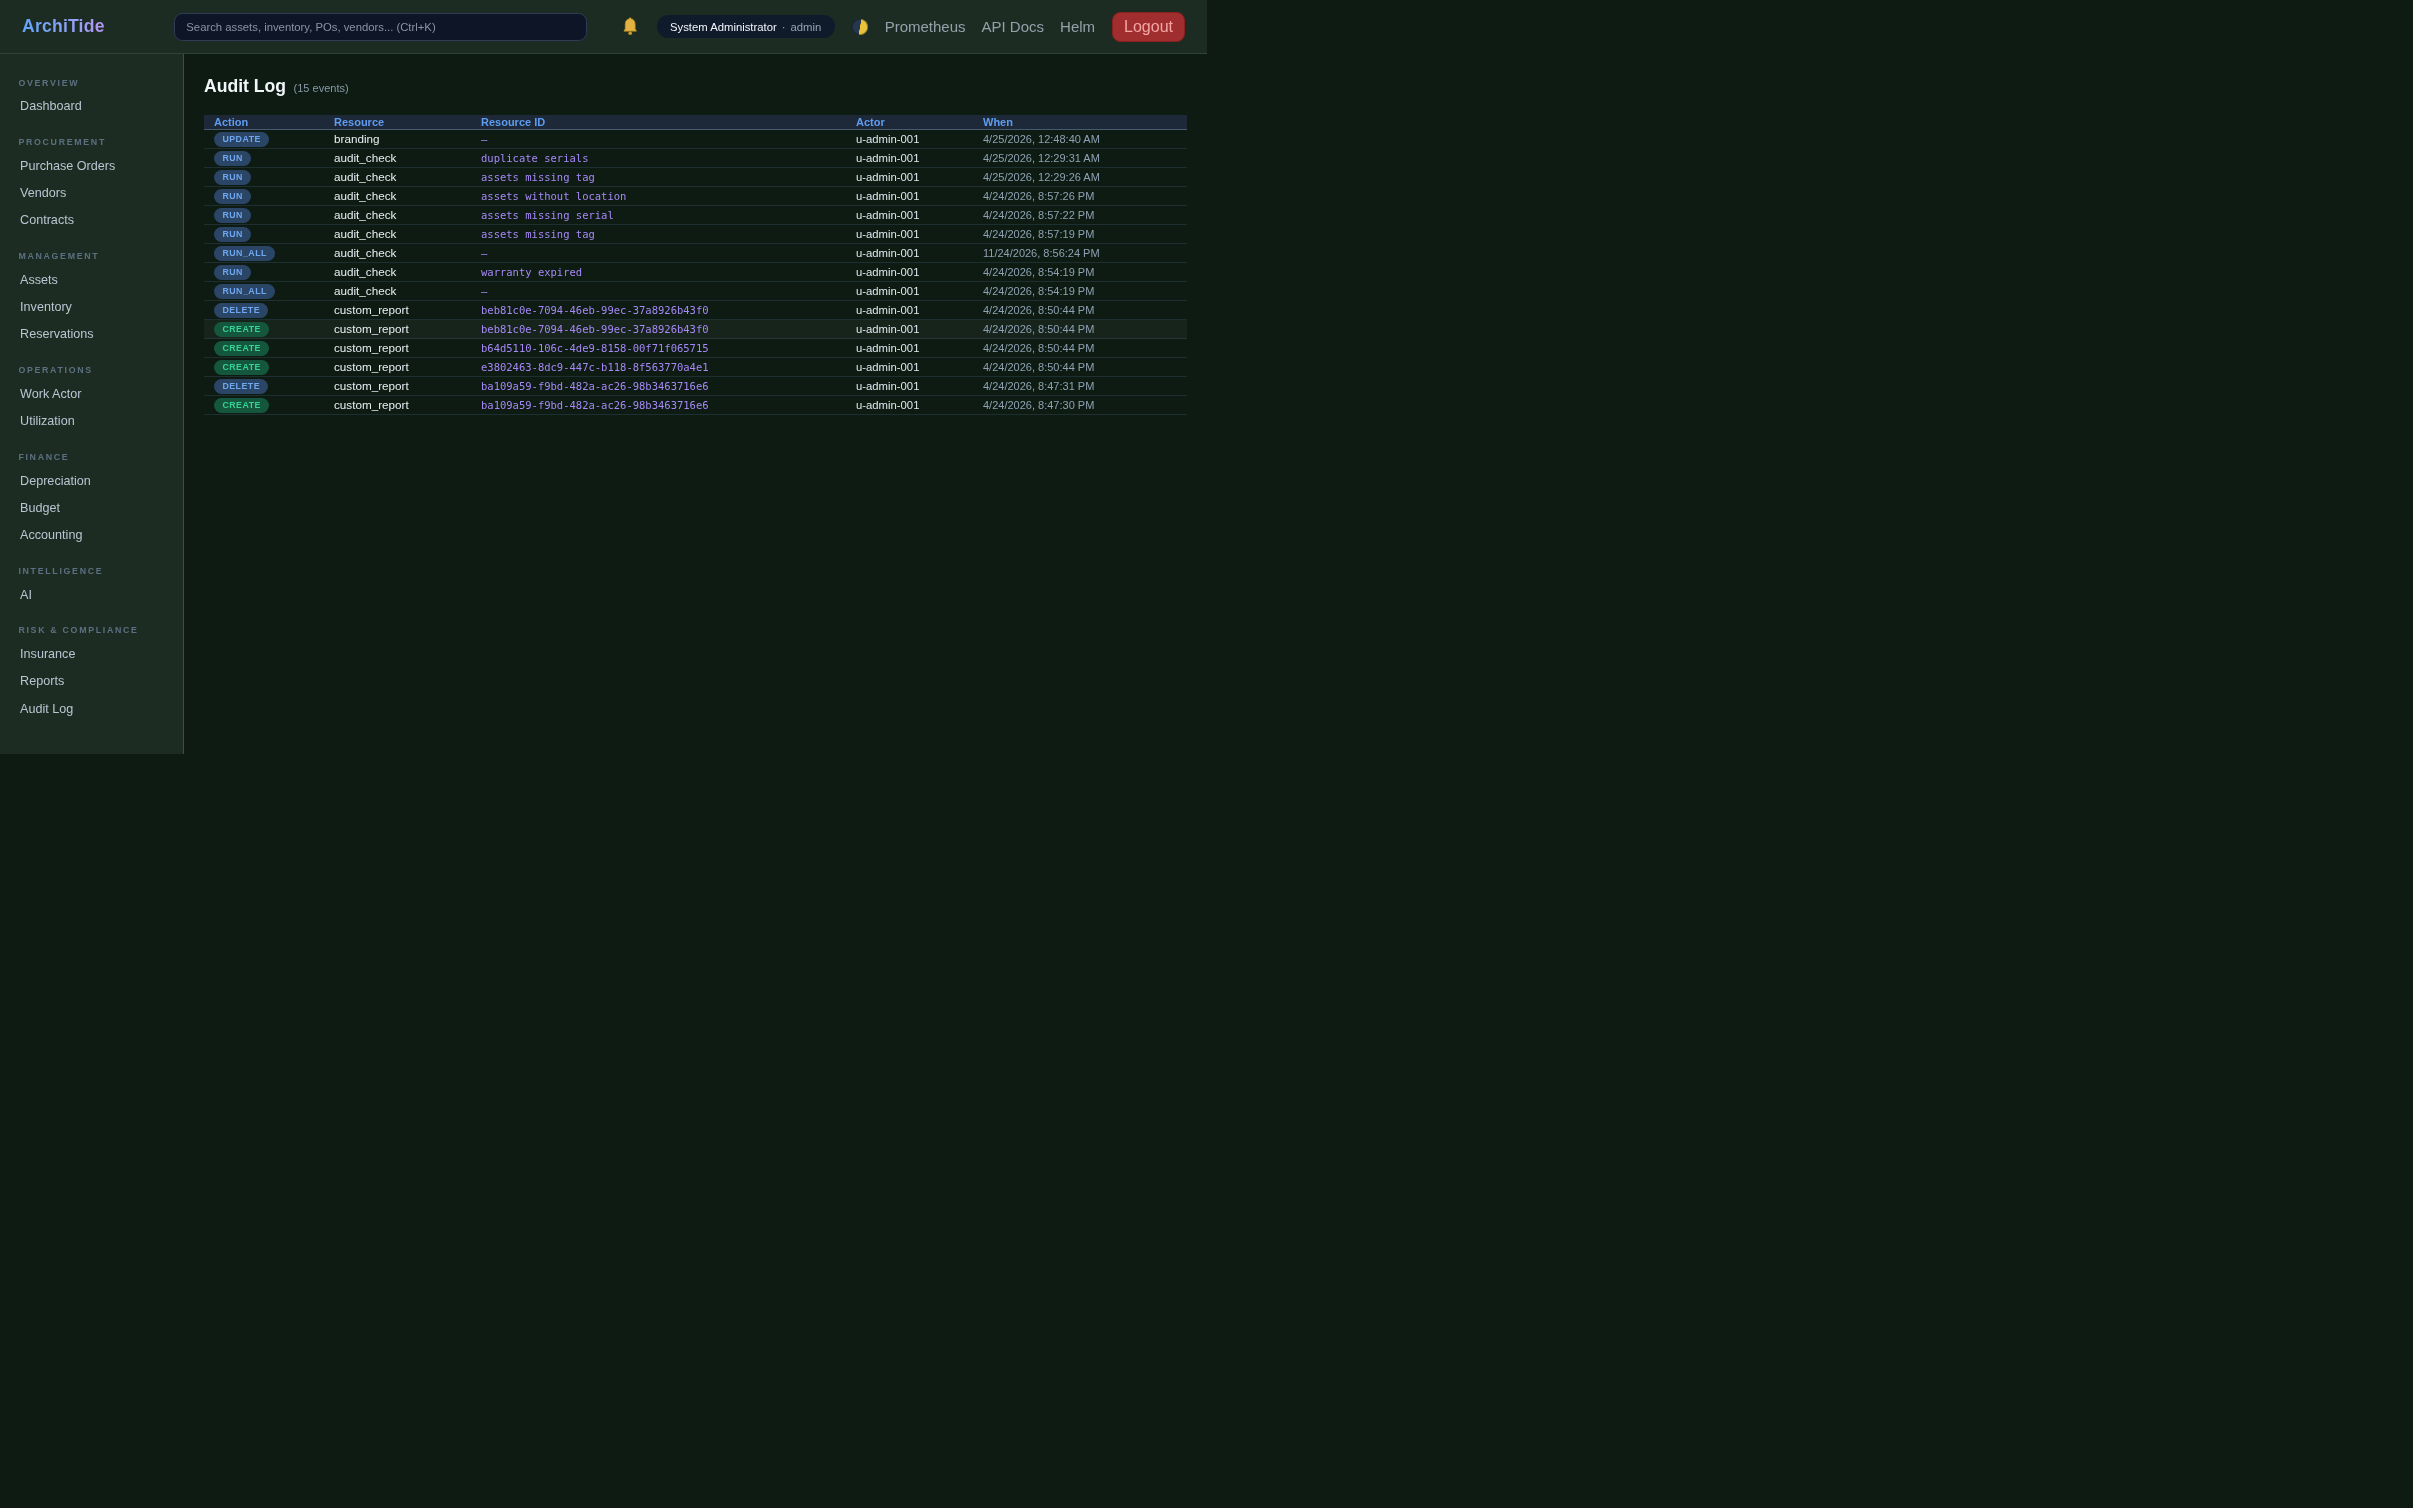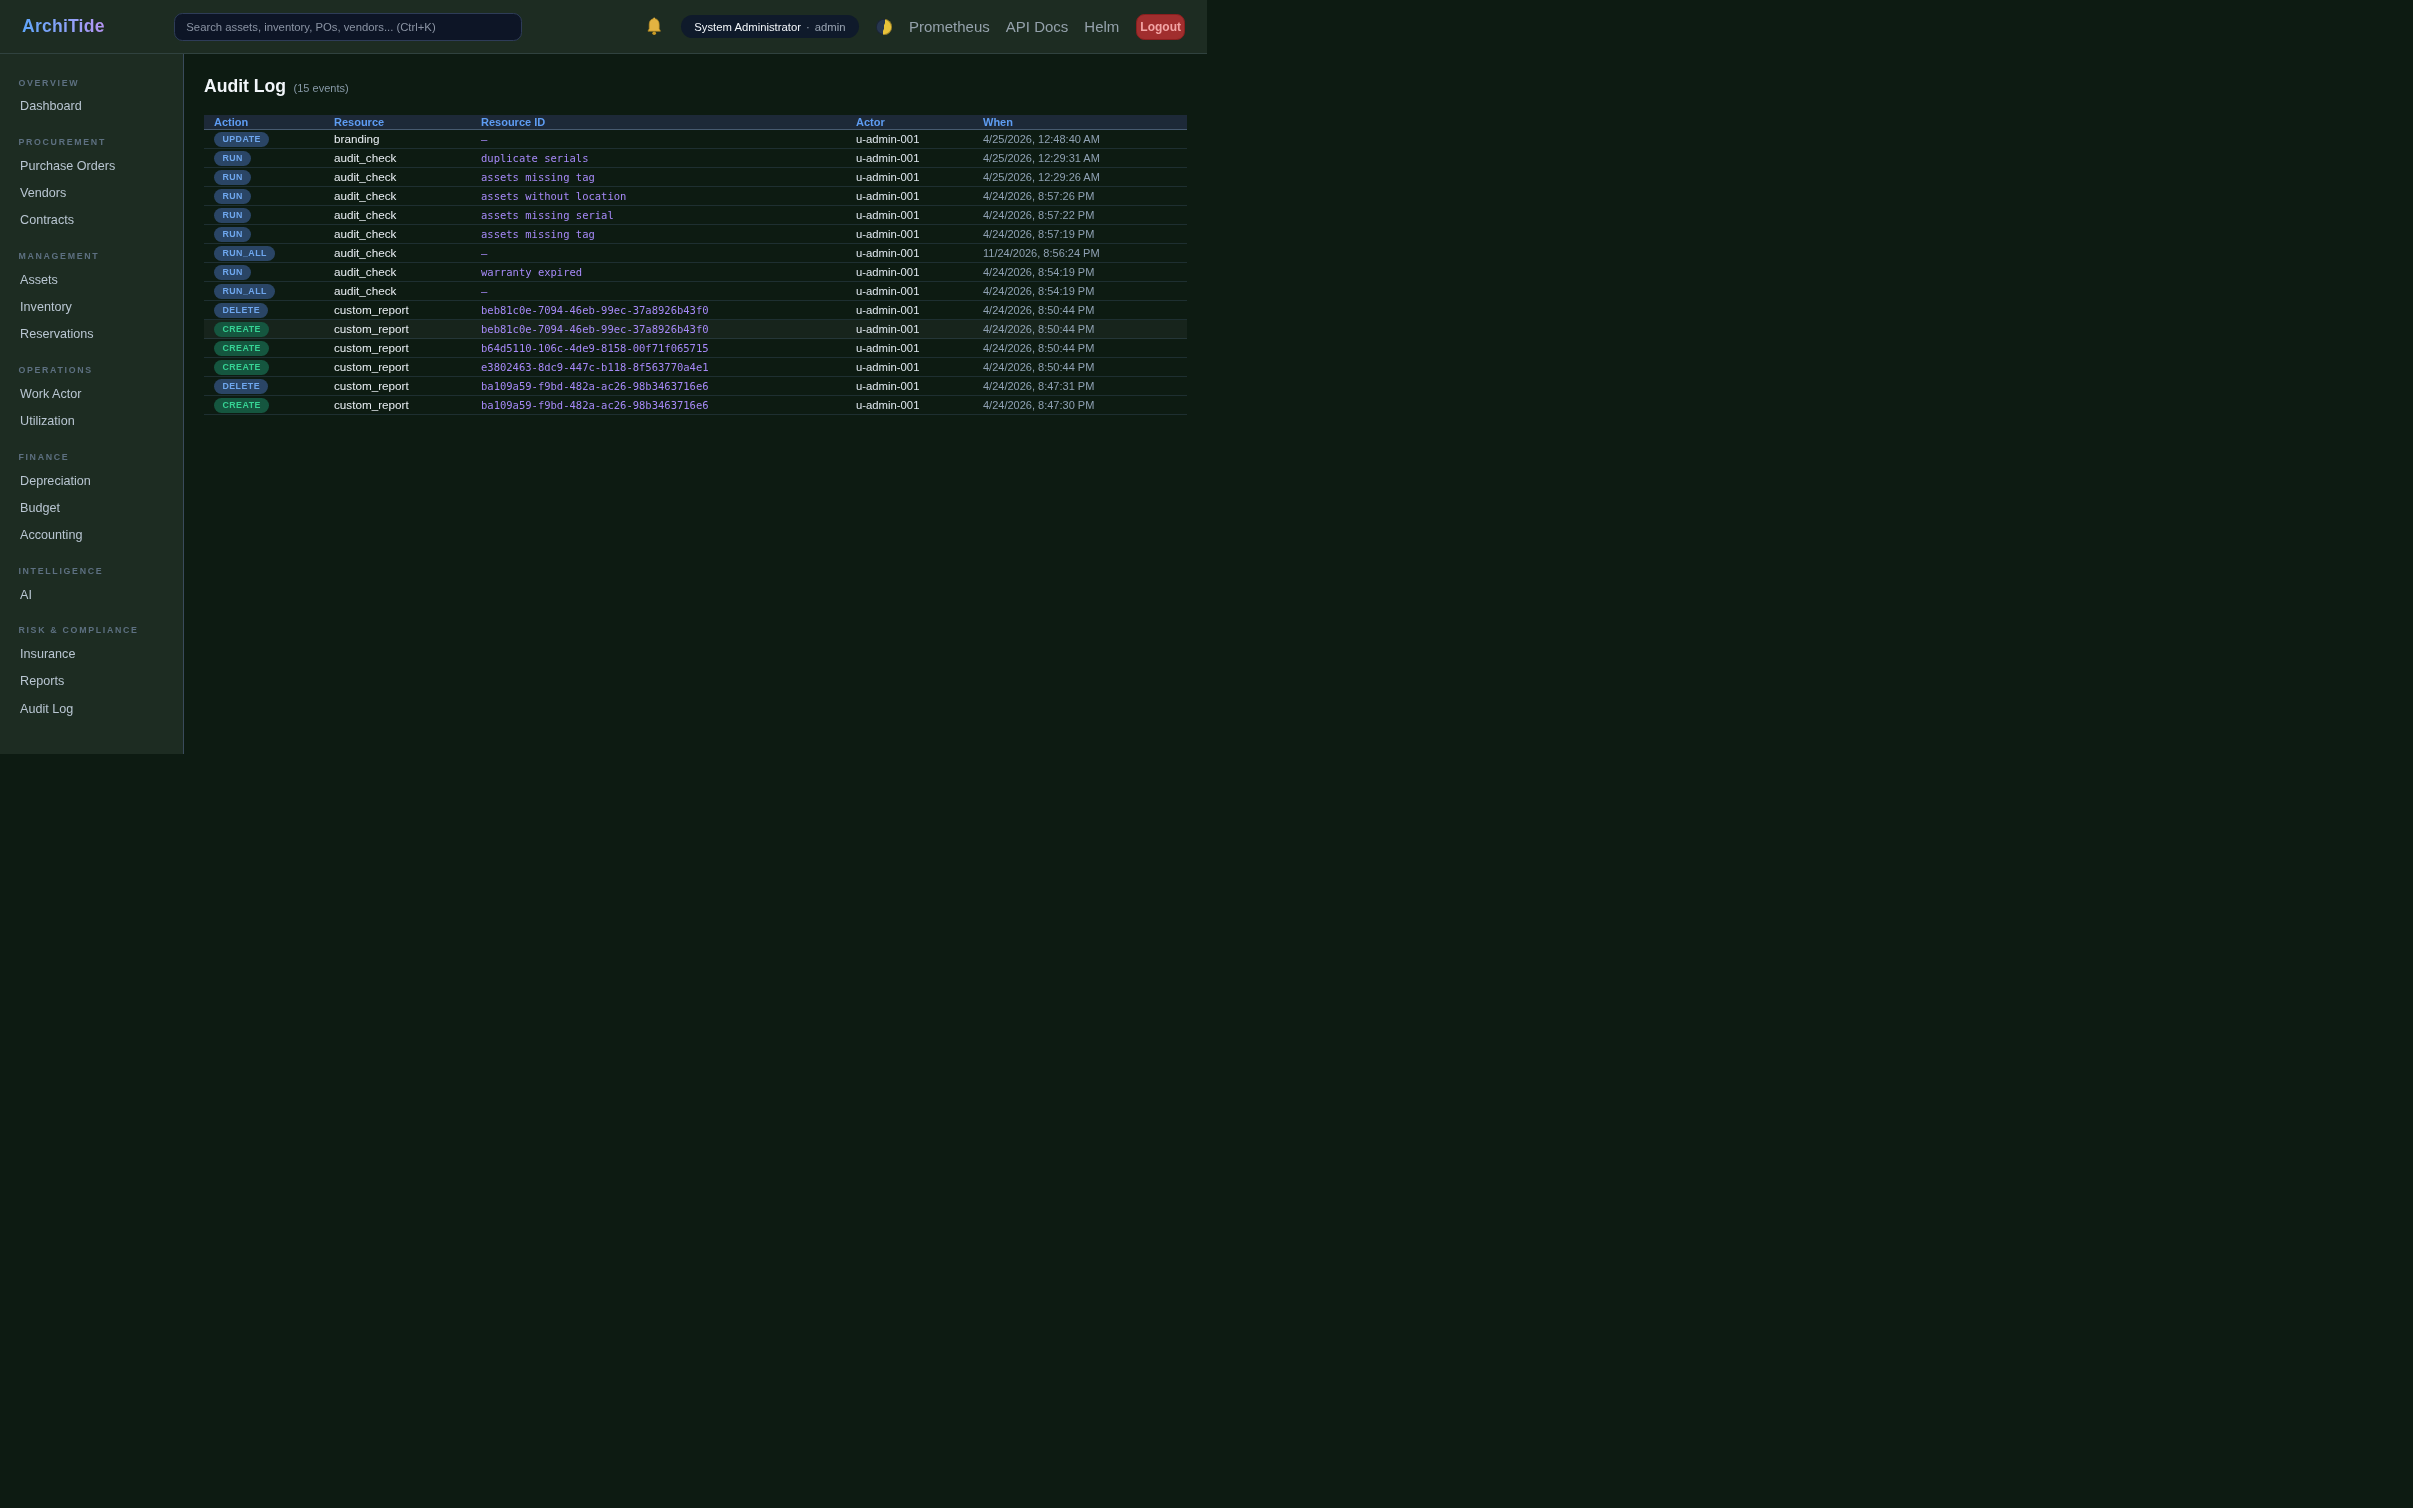--- a/index.html
+++ b/index.html
@@ -15,21 +15,21 @@
     display:flex; align-items:center; padding:0 22px;
     border-bottom:0.8px solid rgba(120,145,170,0.22);
   }
   .logo {
     font-size:17.6px; font-weight:700; letter-spacing:0.2px;
     background:linear-gradient(90deg,#60a5fa 0%,#8da2f8 55%,#b794f4 100%);
     -webkit-background-clip:text; background-clip:text; color:transparent;
     white-space:nowrap;
   }
   .search {
-    margin-left:69px; width:348px; height:28px;
+    margin-left:69px; width:413px; height:28px;
     background:#0d1526; border:0.8px solid #2e3c58; border-radius:8.4px;
     color:#c7d0dc; font-size:11.3px; padding:0 11.7px; outline:none;
     font-family:"Liberation Sans","DejaVu Sans",sans-serif;
   }
   .search::placeholder { color:#8a93a3; }
   .top-right { margin-left:auto; display:flex; align-items:center; gap:17px; }
   .bell { width:18.4px; height:20px; position:relative; cursor:pointer; }
   .user-chip {
     background:#0f1a2b; border-radius:837px; padding:5.9px 13.4px;
     display:flex; align-items:center; gap:5px; white-space:nowrap;
@@ -38,23 +38,22 @@
   .user-chip .usep, .user-chip .urole { font-size:11.3px; color:#98a3b1; font-weight:400; }
   .moon {
     width:16px; height:16px; border-radius:50%;
     background:linear-gradient(100deg,#27364f 49%,#e8c23a 51%);
     box-shadow:inset 0 0 0 0.8px rgba(0,0,0,0.35); cursor:pointer;
   }
   .hlinks { display:flex; align-items:center; gap:16px; }
   .hlink { font-size:15px; color:#94a1ab; cursor:pointer; white-space:nowrap; }
   .logout {
     background:#a12e2e; border:1.7px solid #8a1f1f; color:#f3a5a5;
-    font-size:12px; border-radius:8.4px; padding:5px 3px; cursor:pointer;
+    font-size:16px; border-radius:8.4px; padding:5px 11px; cursor:pointer;
     font-family:"Liberation Sans","DejaVu Sans",sans-serif;
-    font-weight:bold;
   }
   
   .shell { flex:1; display:flex; min-height:0; }
   .sidebar {
     width:184px; flex:0 0 184px; background:#1d2c22;
     border-right:1.7px solid #3a4b5c; padding:23.5px 10px 0 18.4px; overflow:hidden;
   }
   .side-label {
     font-size:8.8px; font-weight:700; letter-spacing:1.7px;
     color:#5d7081; margin:17px 0 5px;

